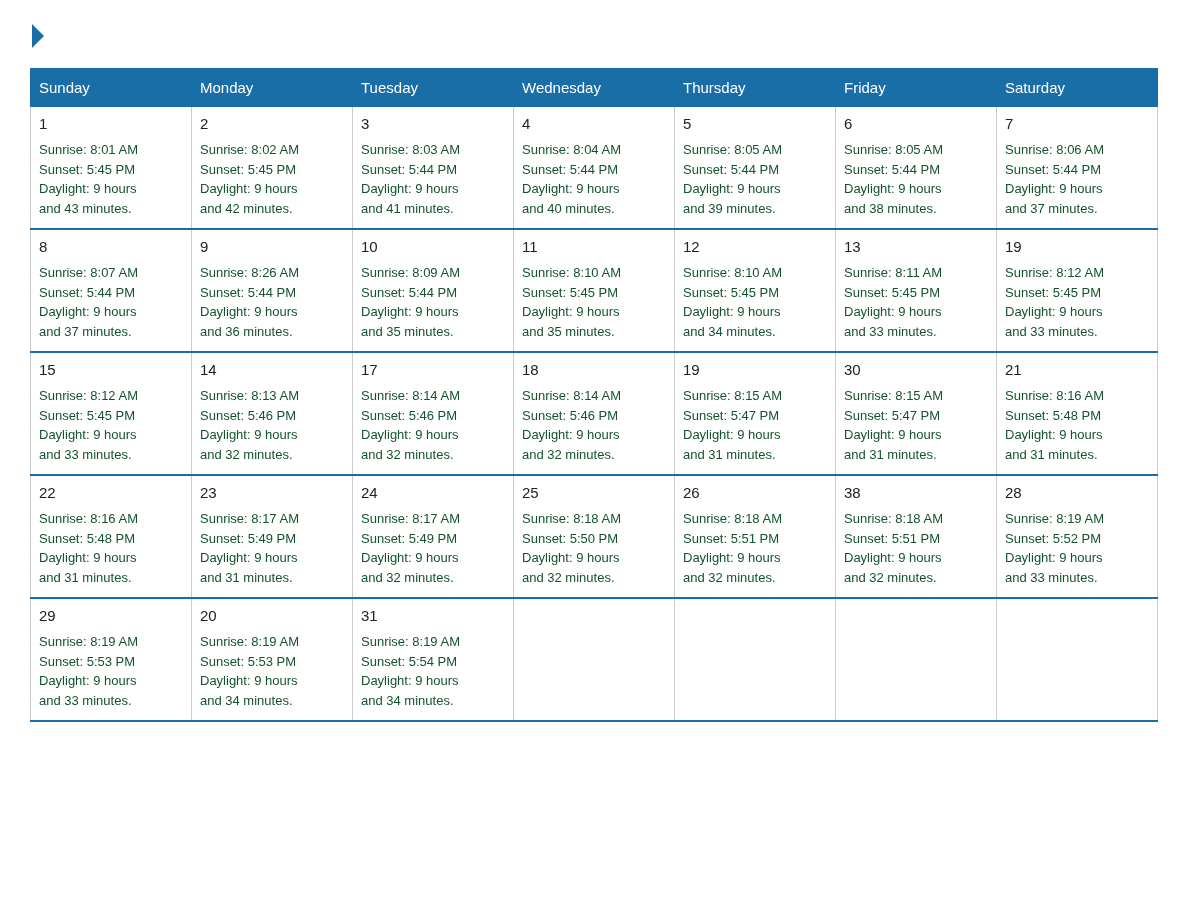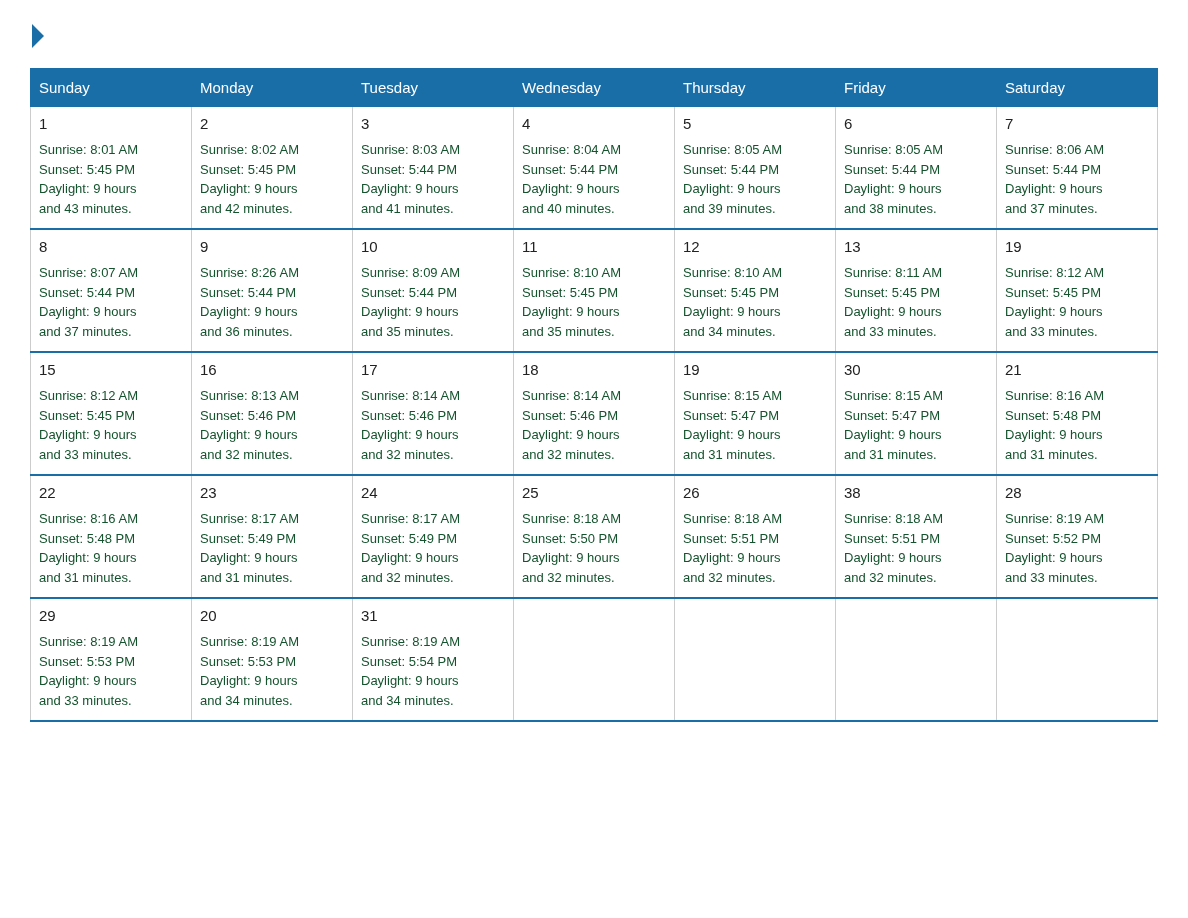--- a/index.html
+++ b/index.html
@@ -247,21 +247,21 @@
       <tr>
         <td>
           <span class="day-number">15</span>
           <div class="day-info">
             <span>Sunrise: 8:12 AM</span><br>
             <span>Sunset: 5:45 PM</span><br>
             <span>Daylight: 9 hours<br>and 33 minutes.</span>
           </div>
         </td>
         <td>
-          <span class="day-number">16</span>
+          <span class="day-number">14</span>
           <div class="day-info">
             <span>Sunrise: 8:13 AM</span><br>
             <span>Sunset: 5:46 PM</span><br>
             <span>Daylight: 9 hours<br>and 32 minutes.</span>
           </div>
         </td>
         <td>
           <span class="day-number">17</span>
           <div class="day-info">
             <span>Sunrise: 8:14 AM</span><br>

